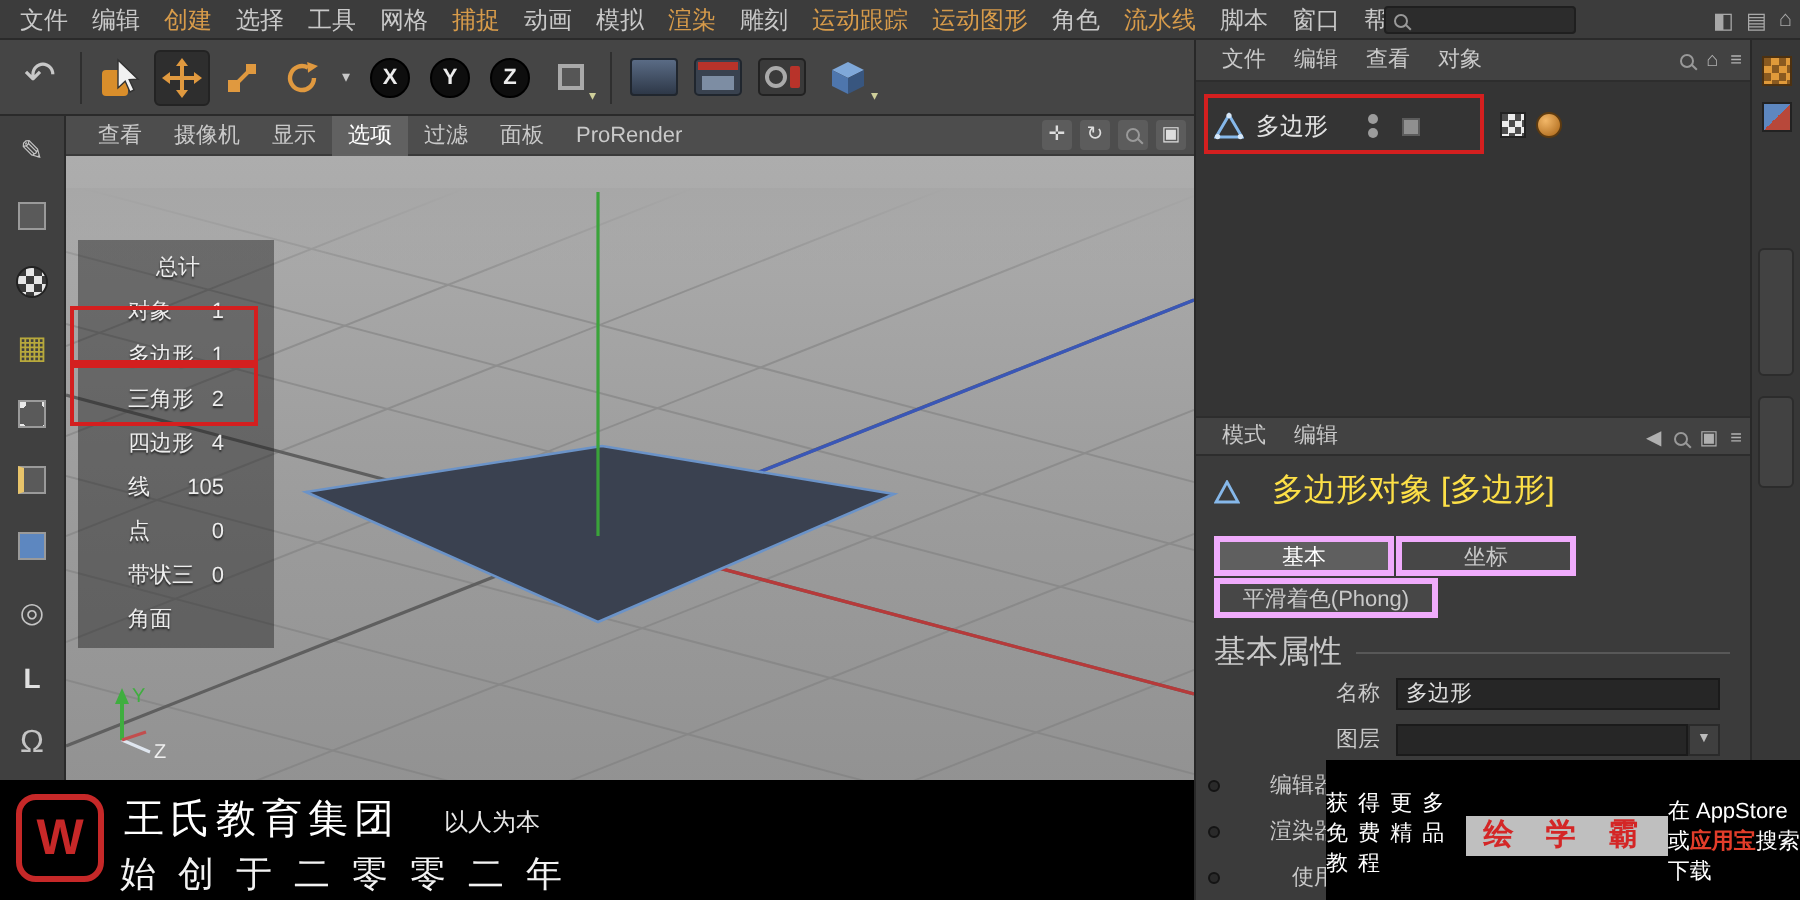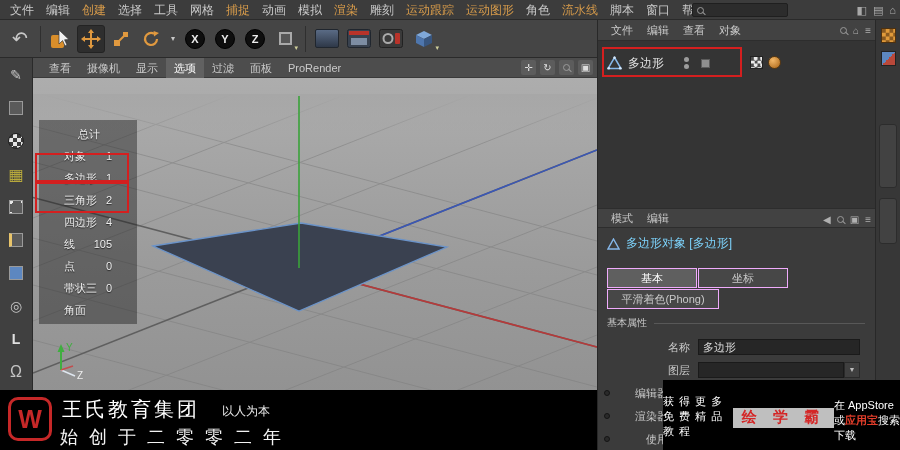--- a/index.html
+++ b/index.html
@@ -57,24 +57,24 @@
   .panel-icons{position:absolute;right:5px;top:0;height:21px;display:flex;gap:6px;align-items:center;color:#b0b0b0;font-size:10px}
   #om-list{position:absolute;left:0;top:21px;width:278px;height:167px;background:#343434}
   .obj-row{position:absolute;left:9px;top:11px;height:22px;display:flex;align-items:center;gap:6px}
   .obj-label{font-size:12px;color:#e2e2e2}
   .vis-dots{display:flex;flex-direction:column;gap:2px;margin-left:14px}
   .vis-dots i{width:5px;height:5px;border-radius:50%;background:#9c9c9c}
   .state-sq{width:9px;height:9px;background:#8f8f8f;border:1px solid #5c5c5c;margin-left:6px}
   .tag-checker{width:13px;height:13px;background:repeating-conic-gradient(#ececec 0% 25%,#4c4c4c 25% 50%) 0 0/6.5px 6.5px;border:1px solid #222}
   .tag-orange{width:13px;height:13px;border-radius:50%;background:radial-gradient(circle at 35% 30%,#f2b768,#a86315);border:1px solid #5c3a10}
   #am-menubar{position:absolute;left:0;top:188px;width:278px;height:20px;background:#424242;border-top:1px solid #2d2d2d;border-bottom:1px solid #2d2d2d;display:flex;align-items:center;padding-left:6px}
-  #am-title{position:absolute;left:9px;top:215px;display:flex;align-items:center;gap:6px;font-size:12px;color:#7dd3fc}
-  .tab{position:absolute;height:20px;border:1px solid #f0abfc;background:#474747;color:#c9c9c9;display:flex;align-items:center;justify-content:center;font-size:11px}
+  #am-title{position:absolute;left:9px;top:215px;display:flex;align-items:center;gap:16px;font-size:16px;color:#fde047}
+  .tab{position:absolute;height:20px;border:3px solid #f0abfc;background:#474747;color:#c9c9c9;display:flex;align-items:center;justify-content:center;font-size:11px}
   .tab.active{background:#5f5f5f;color:#fff}
-  #am-section{position:absolute;left:9px;top:296px;width:258px;display:flex;align-items:center;gap:7px;font-size:10px;color:#c9c9c9}
+  #am-section{position:absolute;left:9px;top:296px;width:258px;display:flex;align-items:center;gap:7px;font-size:16px;color:#c9c9c9}
   #am-section .line{flex:1;height:1px;background:#585858}
   .field-row{position:absolute;left:0;width:278px;height:18px}
   .f-label{position:absolute;left:0;top:0;width:92px;text-align:right;font-size:11px;color:#c9c9c9;line-height:18px}
   .f-control{position:absolute;left:100px;top:1px;width:162px;height:16px;background:#262626;border:1px solid #1a1a1a;color:#dedede;font-size:11px;line-height:14px;padding:0 4px}
   .f-drop-btn{position:absolute;right:-17px;top:-1px;width:16px;height:16px;background:#3f3f3f;border:1px solid #2a2a2a;color:#bbb;font-size:7px;text-align:center;line-height:14px}
   .adot{position:absolute;left:6px;top:6px;width:6px;height:6px;border-radius:50%;background:#2a2a2a;border:1px solid #141414}
 
   
   #dock-strip{position:absolute;left:875px;top:20px;width:25px;height:430px;background:#373737;border-left:1px solid #282828}
   .dock-ico{width:15px;height:15px;margin:8px auto 6px}

